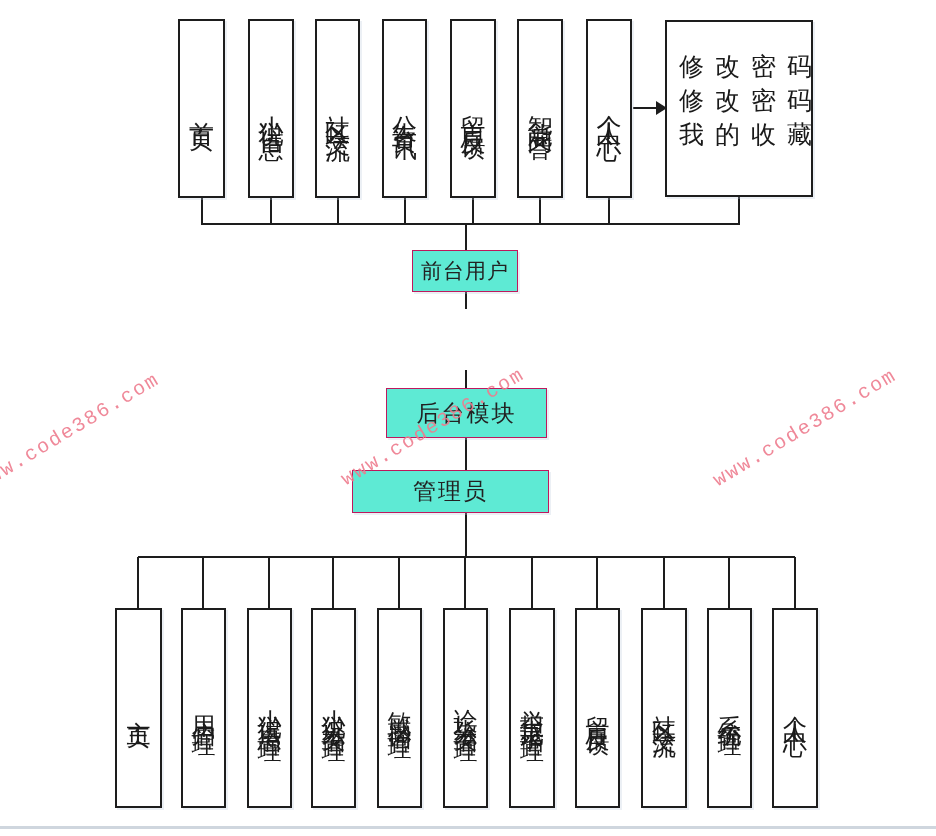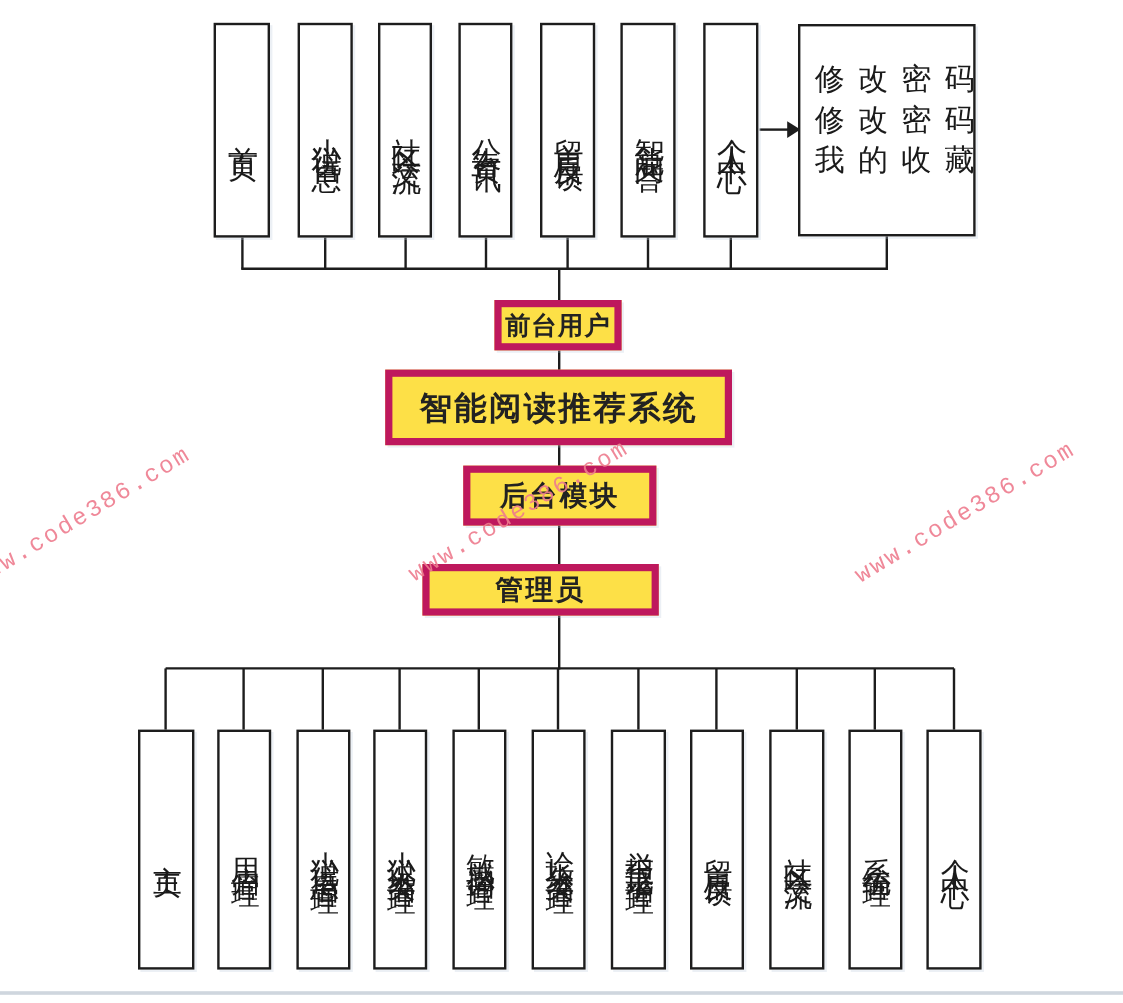--- a/index.html
+++ b/index.html
@@ -17,23 +17,23 @@
   .vbox .vtext{
     writing-mode:vertical-rl;text-orientation:upright;
     font-size:25px;letter-spacing:7px;line-height:1;color:#1a1a1a;
     font-family:"Liberation Serif", serif;
   }
   .vbox.top{top:19px;height:179px;}
   .vbox.bottom{top:608px;height:200px;}
   .vbox.bottom .vtext{letter-spacing:6px;font-size:24px;}
   
   .hbox{
-    position:absolute;box-sizing:border-box;border:6px solid #be185d;background:#fde047;
+    position:absolute;box-sizing:border-box;border:1px solid #be185d;background:#5eead4;
     display:flex;align-items:center;justify-content:center;z-index:2;
-    font-family:"Liberation Sans", sans-serif;font-weight:700;color:#222;
+    font-family:"Liberation Sans", sans-serif;font-weight:400;color:#222;
     box-shadow:2px 2px 0 rgba(185,200,220,0.28);
   }
   
   .dbox{
     position:absolute;left:665px;top:20px;width:148px;height:177px;box-sizing:border-box;
     border:2px solid #1d1d1d;background:#fff;z-index:2;
     display:flex;flex-direction:column;justify-content:center;
     padding:0 0 16px 12px;box-shadow:2px 2px 0 rgba(185,200,220,0.28);
   }
   .dbox .dline{
@@ -126,23 +126,20 @@
 
   <div class="dbox">
     <div class="dline">修改密码</div>
     <div class="dline">修改密码</div>
     <div class="dline">我的收藏</div>
   </div>
 
   <div class="hbox" style="left:412px;top:250px;width:106px;height:42px;font-size:21px;letter-spacing:1px">
     <span>前台用户</span>
   </div>
-  <div class="hbox" style="left:321px;top:308px;width:289px;height:63px;font-size:27px;letter-spacing:2px">
-    <span>智能阅读推荐系统</span>
-  </div>
   <div class="hbox" style="left:386px;top:388px;width:161px;height:50px;font-size:23px;letter-spacing:2px">
     <span>后台模块</span>
   </div>
   <div class="hbox" style="left:352px;top:470px;width:197px;height:43px;font-size:23px;letter-spacing:2px">
     <span>管理员</span>
   </div>
 
   <div class="vbox bottom" style="left:115px;width:47px">
     <span class="vtext">主页</span>
   </div>

